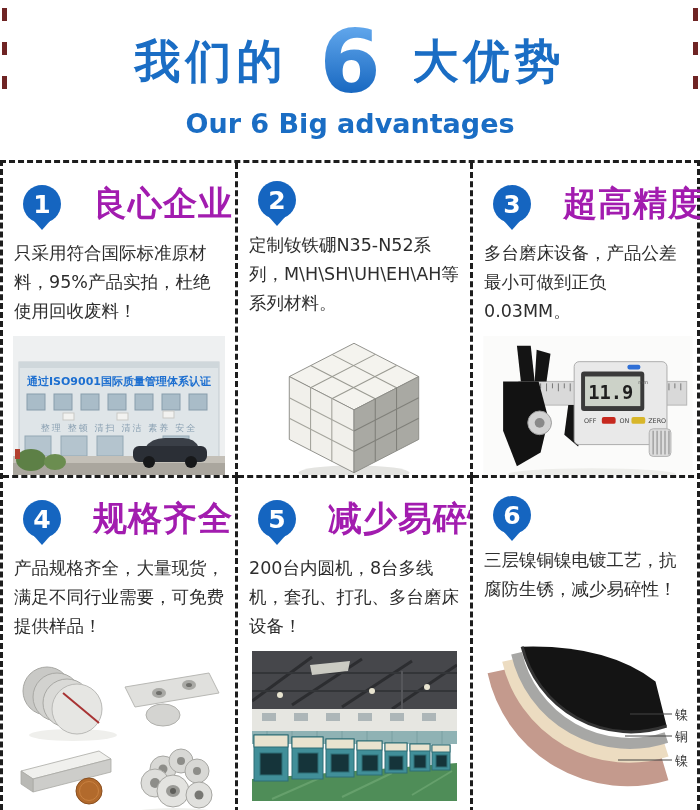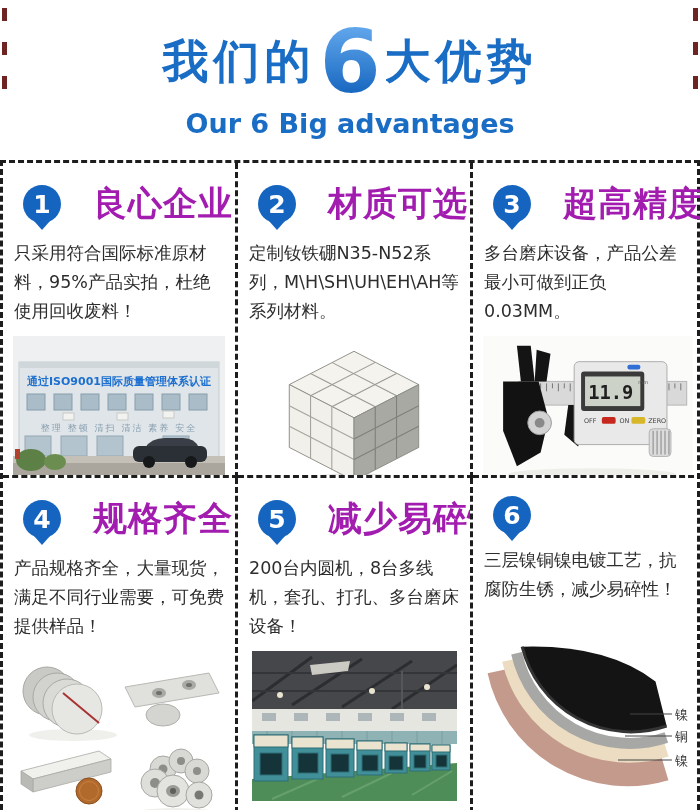--- a/index.html
+++ b/index.html
@@ -1,20 +1,20 @@
 <!DOCTYPE html>
 <html><head>
 <meta charset="utf-8">
 <style>
   html,body{margin:0;padding:0;}
   body{width:700px;height:810px;background:#fff;overflow:hidden;position:relative;
        font-family:"DejaVu Sans","Liberation Sans",sans-serif;}
   
   .header{height:160px;text-align:center;position:relative;}
-  .title-row{display:flex;justify-content:center;align-items:center;gap:4px;padding-top:16px;height:92px;}
+  .title-row{display:flex;justify-content:center;align-items:center;gap:32px;padding-top:16px;height:92px;}
   .t-cn{font-size:46px;font-weight:800;color:#1a6dc4;letter-spacing:5px;}
   .t-num{font-size:88px;font-weight:800;line-height:.9;
          background:linear-gradient(180deg,#66abef 0%,#1767c0 90%);
          -webkit-background-clip:text;background-clip:text;color:transparent;}
   .subtitle{font-size:27px;color:#1a6dc4;font-weight:700;}
   .mark{position:absolute;width:5px;height:13px;background:#6f2424;}
   
   .grid{position:absolute;top:160px;left:0;width:700px;height:650px;box-sizing:border-box;
         display:grid;grid-template-columns:235px 235px 230px;grid-template-rows:315px 335px;
         border-top:3px dashed #1d1d1d;border-left:3px dashed #1d1d1d;border-right:3px dashed #1d1d1d;}
@@ -93,21 +93,20 @@
         <rect x="120" y="110" width="74" height="16" rx="6" fill="#2b2f36"></rect>
         <circle cx="136" cy="126" r="6" fill="#17181a"></circle>
           <circle cx="178" cy="126" r="6" fill="#17181a"></circle>
       </svg>
     </div>
   </div>
 
   <div class="cell br bb">
     <div class="card-head">
       <div class="badge">2</div>
-      <div class="card-title">材质可选</div>
     </div>
     <div class="card-body">定制钕铁硼N35-N52系列，M\H\SH\UH\EH\AH等系列材料。</div>
     <div class="card-fig">
       <svg width="196" height="160" viewBox="0 0 212 168">
         <ellipse cx="106" cy="154" rx="60" ry="8" fill="#e4e4e1"></ellipse>
         <polygon points="106,14 176,50 106,86 36,50" fill="#f4f3ee" stroke="#8a8a84"></polygon>
         <g stroke="#9a9a92" stroke-width="1.2">
           <line x1="129" y1="26" x2="59" y2="62"></line>
             <line x1="152" y1="38" x2="82" y2="74"></line>
           <line x1="82" y1="26" x2="152" y2="62"></line>

